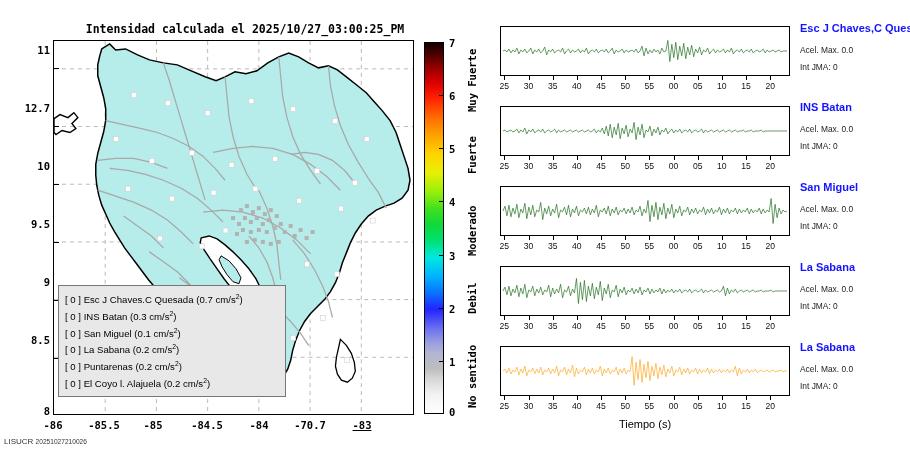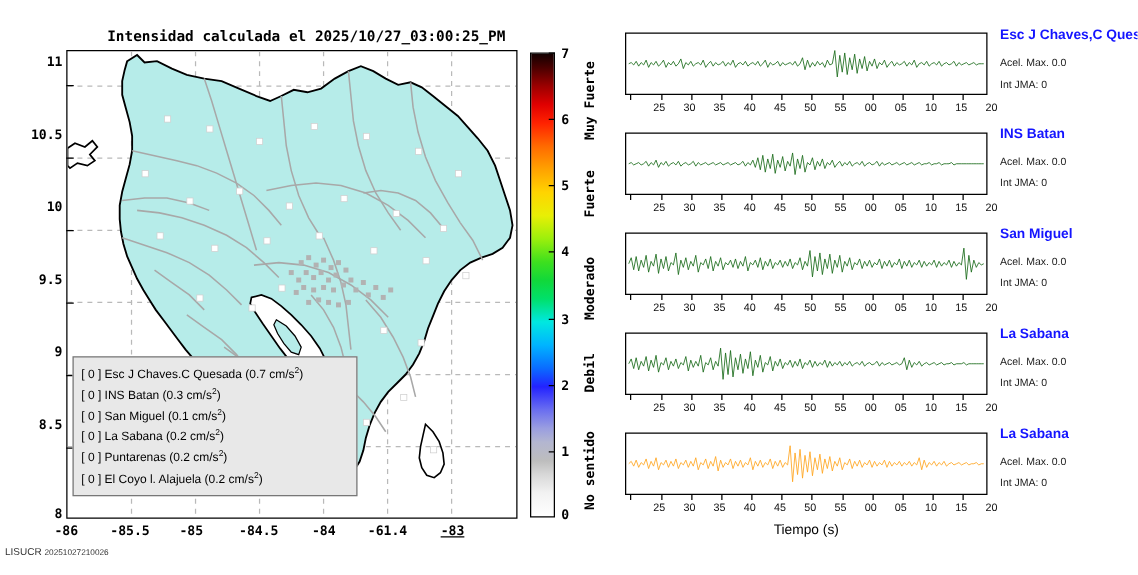--- a/index.html
+++ b/index.html
@@ -46,21 +46,21 @@
 
   
   .seis-frame{left:500px;width:290px;height:50px;border:1.3px solid #000;
     box-sizing:border-box;background:#fff;overflow:hidden;}
   .seis-svg{display:block;width:100%;height:100%;}
   .seis-name{left:800px;font-family:"Liberation Sans",sans-serif;font-size:11px;
     font-weight:bold;color:#1414ff;white-space:nowrap;}
   .seis-acc,.seis-int{left:800px;font-family:"Liberation Sans",sans-serif;font-size:8.4px;
     color:#222;white-space:nowrap;}
   .sx-lab{position:absolute;font-family:"Liberation Sans",sans-serif;font-size:8.6px;
-    color:#111;text-align:center;width:22px;margin-left:23px;}
+    color:#111;text-align:center;width:22px;}
   .sx-tick{position:absolute;background:#000;width:1px;height:4px;}
   #tiempo-lab{left:565px;top:418px;width:160px;text-align:center;
     font-family:"Liberation Sans",sans-serif;font-size:11px;color:#000;}
 
   #watermark{left:4px;top:437px;font-family:"Liberation Sans",sans-serif;font-size:8px;color:#333;}
   #watermark .stamp{font-size:6.6px;}
 </style>
 </head>
 <body>
 
@@ -199,40 +199,40 @@
         <rect x="200" y="300" width="5" height="5"></rect>
       <rect x="238" y="296" width="5" height="5"></rect>
         <rect x="268" y="276" width="5" height="5"></rect>
       <rect x="292" y="318" width="5" height="5"></rect>
         <rect x="130" y="246" width="5" height="5"></rect>
     </g>
   </svg>
 </div>
 
 <div class="abs ytick-lab" style="left:6px;top:44px;">11</div>
-<div class="abs ytick-lab" style="left:6px;top:102px;">10.5</div>
+<div class="abs ytick-lab" style="left:6px;top:102px;">12.7</div>
 <div class="abs ytick-lab" style="left:6px;top:160px;">10</div>
 <div class="abs ytick-lab" style="left:6px;top:218px;">9.5</div>
 <div class="abs ytick-lab" style="left:6px;top:276px;">9</div>
 <div class="abs ytick-lab" style="left:6px;top:334px;">8.5</div>
 <div class="abs ytick-lab" style="left:6px;top:405px;">8</div>
 
 <div class="abs tickmark" style="left:53px;top:68px;width:6px;height:1.3px;"></div>
 <div class="abs tickmark" style="left:53px;top:126px;width:6px;height:1.3px;"></div>
 <div class="abs tickmark" style="left:53px;top:184px;width:6px;height:1.3px;"></div>
 <div class="abs tickmark" style="left:53px;top:242px;width:6px;height:1.3px;"></div>
 <div class="abs tickmark" style="left:53px;top:300px;width:6px;height:1.3px;"></div>
 <div class="abs tickmark" style="left:53px;top:358px;width:6px;height:1.3px;"></div>
 
 <div class="abs xtick-lab" style="left:30px;top:419px;">-86</div>
 <div class="abs xtick-lab" style="left:81px;top:419px;">-85.5</div>
 <div class="abs xtick-lab" style="left:130px;top:419px;">-85</div>
 <div class="abs xtick-lab" style="left:184px;top:419px;">-84.5</div>
 <div class="abs xtick-lab" style="left:236px;top:419px;">-84</div>
-<div class="abs xtick-lab" style="left:287px;top:419px;">-61.4</div>
+<div class="abs xtick-lab" style="left:287px;top:419px;">-70.7</div>
 <div class="abs xtick-lab" style="left:339px;top:419px;text-decoration:underline;">-83</div>
 
 <div class="abs" id="legend-box">
   <div id="legend-list">
     <div class="leg-row">
       <span>[ 0 ]</span>
       <span>Esc J Chaves.C Quesada</span>
       (<span>0.7</span>
       <span>cm/s</span><sup>2</sup>)
     </div>

